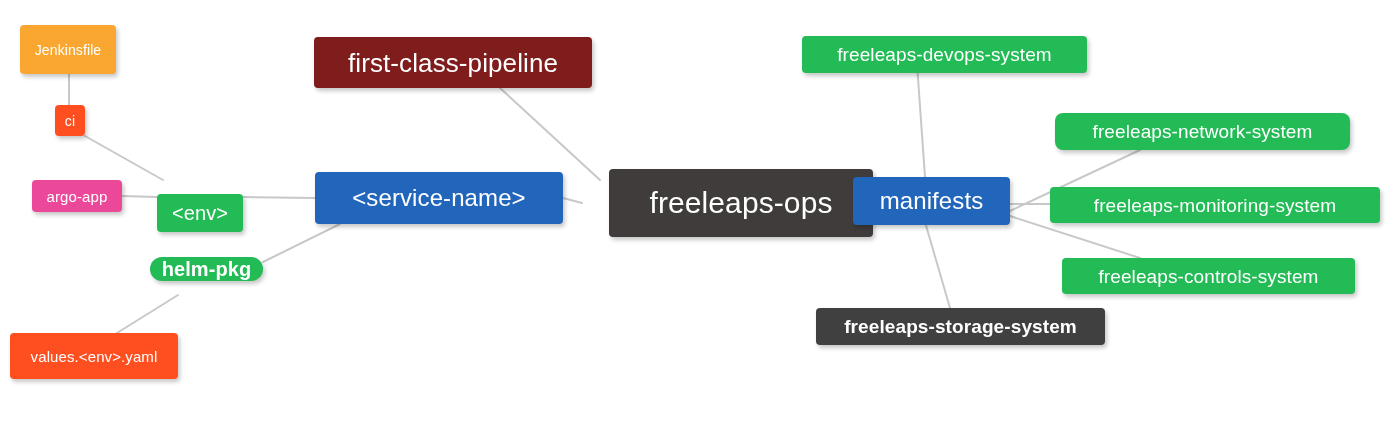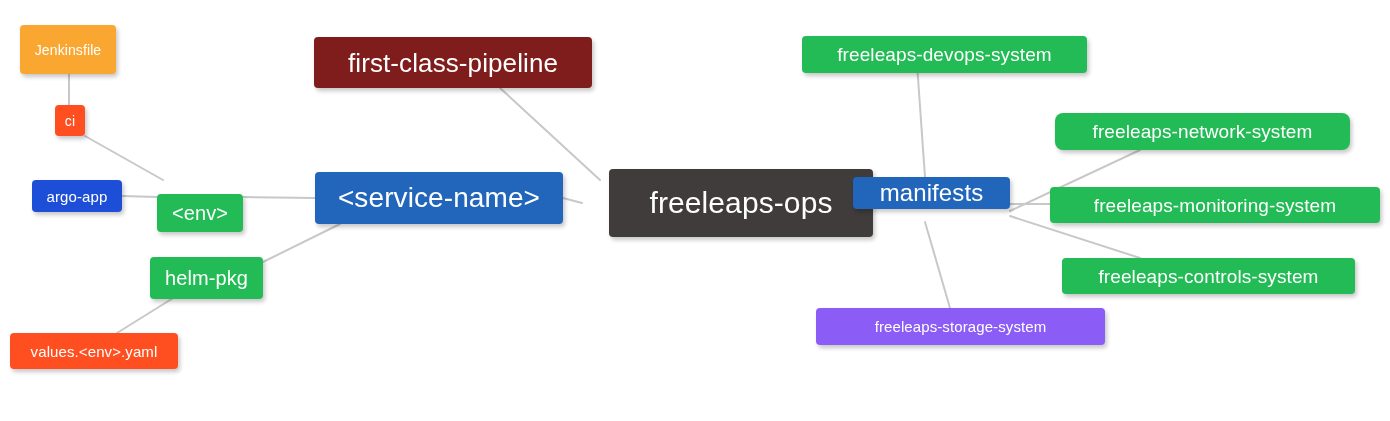--- a/index.html
+++ b/index.html
@@ -58,56 +58,56 @@
       <line x1="925" y1="177" x2="917" y2="64" stroke="#c8c8c8" stroke-width="2" stroke-linecap="round"></line>
       <line x1="1010" y1="211" x2="1140" y2="150" stroke="#c8c8c8" stroke-width="2" stroke-linecap="round"></line>
       <line x1="1010" y1="204" x2="1050" y2="204" stroke="#c8c8c8" stroke-width="2" stroke-linecap="round"></line>
       <line x1="1010" y1="216" x2="1140" y2="258" stroke="#c8c8c8" stroke-width="2" stroke-linecap="round"></line>
       <line x1="925" y1="222" x2="950" y2="308" stroke="#c8c8c8" stroke-width="2" stroke-linecap="round"></line>
     </svg>
   <div id="node-layer">
       <div class="node" style="left: 609px; top: 169px; width: 264px; height: 68px; background: rgb(64, 60, 59); font-size: 30px; border-radius: 4px;">
         <span>freeleaps-ops</span>
       </div>
-      <div class="node" style="left: 315px; top: 172px; width: 248px; height: 52px; background: rgb(34, 102, 187); font-size: 28px; border-radius: 4px;">
+      <div class="node" style="left: 315px; top: 172px; width: 248px; height: 52px; background: rgb(34, 102, 187); font-size: 24px; border-radius: 4px;">
         <span>&lt;service-name&gt;</span>
       </div>
       <div class="node" style="left: 314px; top: 37px; width: 278px; height: 51px; background: #7f1d1d; font-size: 26px; border-radius: 4px;">
         <span>first-class-pipeline</span>
       </div>
-      <div class="node" style="left: 853px; top: 177px; width: 157px; height: 32px; background: rgb(34, 102, 187); font-size: 24px; border-radius: 4px;">
+      <div class="node" style="left: 853px; top: 177px; width: 157px; height: 48px; background: rgb(34, 102, 187); font-size: 24px; border-radius: 4px;">
         <span>manifests</span>
       </div>
       <div class="node" style="left: 157px; top: 178px; width: 86px; height: 38px; background: rgb(34, 187, 85); font-size: 20px; border-radius: 4px; margin-top: 16px;">
         <span>&lt;env&gt;</span>
       </div>
-      <div class="node" style="left: 150px; top: 257px; width: 113px; height: 42px; background: rgb(34, 187, 85); font-size: 20px; border-radius: 4px;">
+      <div class="node" style="left: 150px; top: 257px; width: 113px; height: 24px; background: rgb(34, 187, 85); font-size: 20px; border-radius: 16px; font-weight: bold;">
         <span>helm-pkg</span>
       </div>
       <div class="node" style="left: 20px; top: 25px; width: 96px; height: 49px; background: rgb(250, 167, 50); font-size: 14px; border-radius: 4px;">
         <span>Jenkinsfile</span>
       </div>
       <div class="node" style="left: 55px; top: 105px; width: 30px; height: 31px; background: rgb(255, 79, 32); font-size: 14px; border-radius: 4px; justify-content: center;">
         <span>ci</span>
       </div>
-      <div class="node" style="left: 32px; top: 180px; width: 90px; height: 32px; background: #1d4ed8; font-size: 15px; border-radius: 4px;">
+      <div class="node" style="left: 32px; top: 180px; width: 90px; height: 32px; background: #ec4899; font-size: 15px; border-radius: 4px;">
         <span>argo-app</span>
       </div>
-      <div class="node" style="left: 10px; top: 333px; width: 168px; height: 36px; background: rgb(255, 79, 32); font-size: 15px; border-radius: 4px;">
+      <div class="node" style="left: 10px; top: 333px; width: 168px; height: 46px; background: rgb(255, 79, 32); font-size: 15px; border-radius: 4px;">
         <span>values.&lt;env&gt;.yaml</span>
       </div>
       <div class="node" style="left: 802px; top: 27px; width: 285px; height: 37px; background: rgb(34, 187, 85); font-size: 19px; border-radius: 4px; margin-top: 9px;">
         <span>freeleaps-devops-system</span>
       </div>
       <div class="node" style="left: 1055px; top: 113px; width: 295px; height: 37px; background: rgb(34, 187, 85); font-size: 19px; border-radius: 8px;">
         <span>freeleaps-network-system</span>
       </div>
       <div class="node" style="left: 1050px; top: 187px; width: 330px; height: 36px; background: rgb(34, 187, 85); font-size: 19px; border-radius: 4px;">
         <span>freeleaps-monitoring-system</span>
       </div>
       <div class="node" style="left: 1062px; top: 258px; width: 293px; height: 36px; background: rgb(34, 187, 85); font-size: 19px; border-radius: 4px;">
         <span>freeleaps-controls-system</span>
       </div>
-      <div class="node" style="left: 816px; top: 308px; width: 289px; height: 37px; background: #8b5cf6; font-size: 15px; border-radius: 4px;">
+      <div class="node" style="left: 816px; top: 308px; width: 289px; height: 37px; background: #404040; font-size: 19px; border-radius: 4px; font-weight: bold;">
         <span>freeleaps-storage-system</span>
       </div>
     </div>
 </div>
 
 </body></html>

